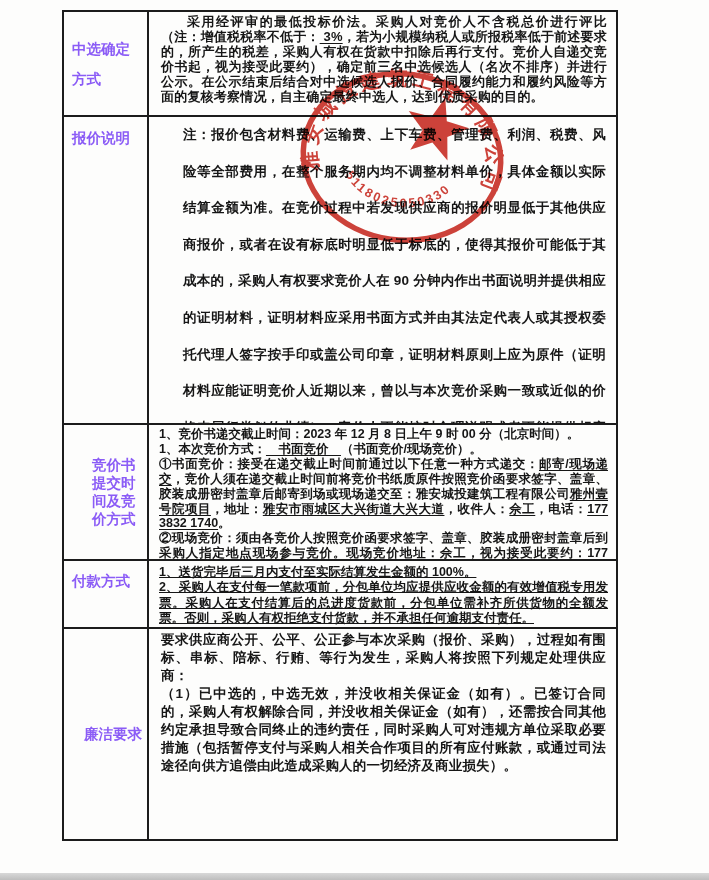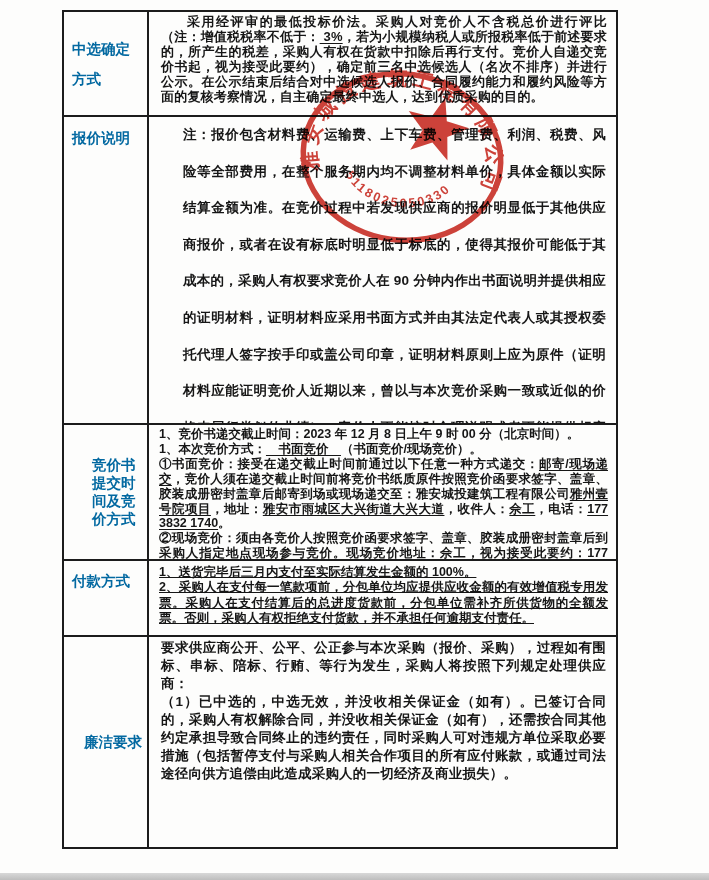--- a/index.html
+++ b/index.html
@@ -8,21 +8,21 @@
   .doc-table{
     position:absolute;left:62px;top:10px;width:556px;
     border:2px solid #1c1c1c;box-sizing:border-box;
     background:transparent;
   }
   .row{display:flex;box-sizing:border-box;border-bottom:2px solid #1c1c1c;}
   .row:last-child{border-bottom:none;}
   .label{
     width:85px;min-width:85px;box-sizing:border-box;
     border-right:2px solid #1c1c1c;
-    font-size:14.5px;font-weight:700;color:#0369a1;
+    font-size:14.5px;font-weight:700;color:#8b5cf6;
     padding-left:8px;padding-right:4px;
   }
   .content{
     flex:1;box-sizing:border-box;overflow:hidden;
     font-weight:700;color:#161616;text-align:justify;
   }
   .content p{margin:0;}
   .u{text-decoration:underline;text-underline-offset:2px;}
 
   
@@ -32,21 +32,21 @@
   .r1 .content p{text-indent:2em;}
   
   .r2{height:308px;}
   .r2 .label{padding-top:12px;line-height:1.25;}
   .r2 .content{font-size:13.5px;line-height:36.6px;padding:0 10px 0 34px;letter-spacing:.2px;}
   
   .r3{height:136px;}
   .r3 .label{display:flex;align-items:center;line-height:18px;padding-left:28px;}
   .r3 .content{font-size:12.5px;line-height:14.9px;padding:2px 8px 16px 10px;}
   
-  .r4{height:76px;}
+  .r4{height:68px;}
   .r4 .label{padding-top:11px;}
   .r4 .content{font-size:12.5px;line-height:15.4px;padding:4px 8px 0 10px;text-decoration:underline;}
   
   .r5{height:210px;}
   .r5 .label{display:flex;align-items:center;padding-left:20px;}
   .r5 .content{font-size:13.5px;line-height:18px;padding:2px 10px 0 12px;letter-spacing:.2px;}
 
   
   .stamp{
     position:absolute;left:295px;top:66px;width:214px;height:182px;

